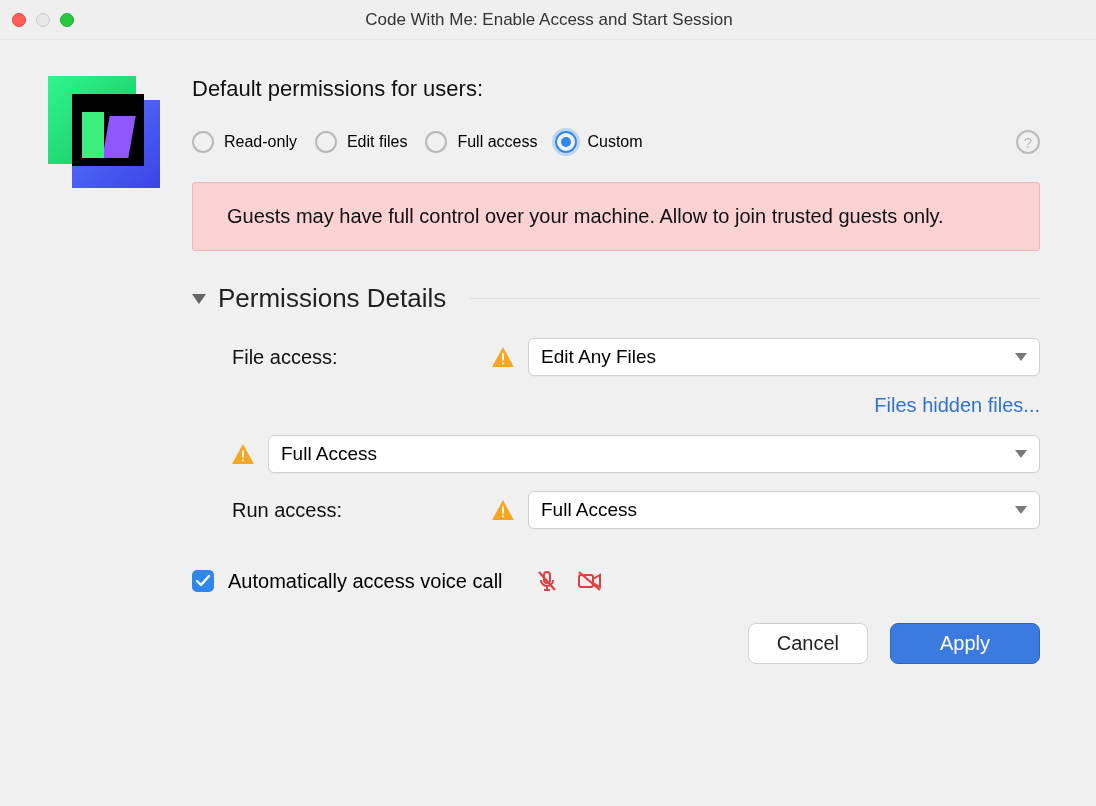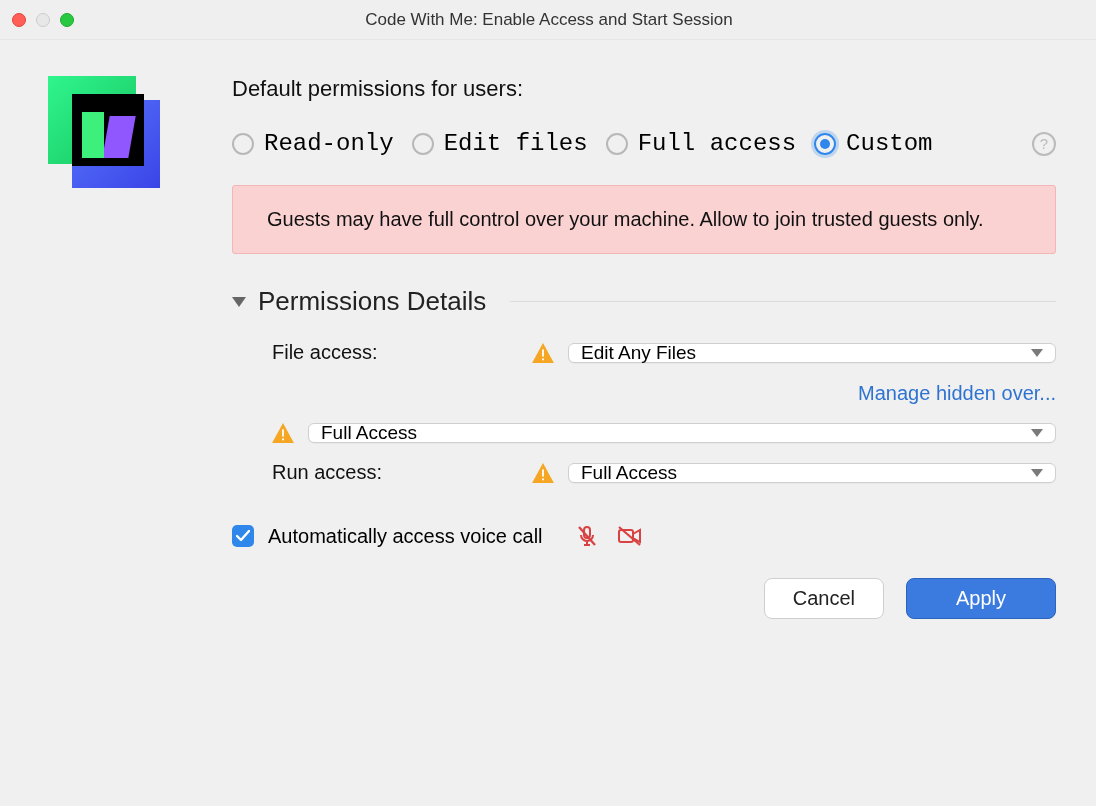--- a/index.html
+++ b/index.html
@@ -4,49 +4,49 @@
   <style>
     *{box-sizing:border-box;margin:0;padding:0;}
     body{font-family:-apple-system,BlinkMacSystemFont,"Helvetica Neue",sans-serif;background:#f0f0f0;width:1096px;height:806px;overflow:hidden;color:#000;}
     .titlebar{height:40px;display:flex;align-items:center;padding:0 12px;background:#efefef;border-bottom:1px solid #e6e6e6;}
     .traffic{display:flex;gap:10px;align-items:center;}
     .traffic span{width:14px;height:14px;border-radius:50%;display:block;}
     .t-close{background:#ff5f57;border:1px solid #e24238;}
     .t-min{background:#e7e7e7;border:1px solid #cccccc;}
     .t-max{background:#28c840;border:1px solid #1eab2f;}
     .title{flex:1;text-align:center;font-size:17px;color:#333;margin-left:-60px;}
-    .content{display:flex;padding:36px 40px 28px 48px;gap:64px;}
+    .content{display:flex;padding:36px 56px 28px 48px;gap:24px;}
     .iconcol{flex:0 0 120px;}
     .appicon{width:112px;height:112px;position:relative;}
     .appicon .g{position:absolute;left:0;top:0;width:88px;height:88px;background:linear-gradient(135deg,#30f58e,#16c45e);}
     .appicon .b{position:absolute;right:0;bottom:0;width:88px;height:88px;background:linear-gradient(135deg,#5a77ff,#3a44e6);}
     .appicon .k{position:absolute;left:24px;top:18px;width:72px;height:72px;background:#000;}
     .appicon .violet{position:absolute;left:58px;top:40px;width:26px;height:42px;background:#9157ff;transform:skewX(-10deg);}
     .appicon .green{position:absolute;left:34px;top:36px;width:22px;height:46px;background:#3df07b;}
     .main{flex:1;min-width:0;}
     h2{font-weight:400;font-size:22px;color:#111;margin-bottom:28px;}
     .radios{display:flex;gap:18px;align-items:center;}
-    .radio{display:flex;align-items:center;gap:10px;font-size:24px;cursor:pointer;font-family:Liberation Mono, monospace;}
+    .radio{display:flex;align-items:center;gap:10px;font-size:16px;cursor:pointer;}
     .rcircle{width:22px;height:22px;border:2px solid #b8b8b8;border-radius:50%;display:flex;align-items:center;justify-content:center;}
     .radio.sel .rcircle{border-color:#2f86eb;box-shadow:0 0 0 3px rgba(47,134,235,.25);}
     .radio.sel .rcircle::after{content:'';width:10px;height:10px;border-radius:50%;background:#2f86eb;}
     .helpicon{width:24px;height:24px;border:2px solid #bbb;border-radius:50%;color:#bbb;display:flex;align-items:center;justify-content:center;font-size:15px;margin-left:auto;}
     .banner{margin-top:28px;background:#fbd2d2;border:1px solid #f3b5b5;border-radius:3px;padding:18px 34px;font-size:20px;line-height:1.55;color:#111;}
     .section{margin-top:32px;}
     .secthead{display:flex;align-items:center;gap:12px;}
     .triangle{width:0;height:0;border-left:7px solid transparent;border-right:7px solid transparent;border-top:10px solid #666;}
     .sectitle{font-size:26px;color:#222;}
     .sectline{height:1px;background:#ddd;flex:1;margin-left:12px;}
     .rows{margin-top:24px;padding-left:40px;display:flex;flex-direction:column;gap:18px;}
     .row{display:flex;align-items:center;gap:0;}
     .rlabel{flex:0 0 260px;font-size:20px;color:#111;}
     .warn{flex:0 0 36px;display:flex;align-items:center;}
     .warn svg{display:block;}
     .selectwrap{flex:1;position:relative;}
-    .selectbox{width:100%;height:20px;border:1px solid #cfcfcf;border-radius:6px;background:#fff;display:flex;align-items:center;padding:0 12px;font-size:19px;box-shadow:0 1px 0 rgba(0,0,0,.03);}
+    .selectbox{width:100%;height:38px;border:1px solid #cfcfcf;border-radius:6px;background:#fff;display:flex;align-items:center;padding:0 12px;font-size:19px;box-shadow:0 1px 0 rgba(0,0,0,.03);}
     .selectbox .chev{margin-left:auto;width:0;height:0;border-left:6px solid transparent;border-right:6px solid transparent;border-top:8px solid #7a7a7a;}
     .linkrow{display:flex;justify-content:flex-end;}
     .link{color:#2f73d0;font-size:20px;}
     .voicecall{margin-top:40px;display:flex;align-items:center;gap:14px;font-size:20px;}
     .cbx{width:22px;height:22px;border-radius:5px;background:#2f86eb;display:flex;align-items:center;justify-content:center;}
     .cbx svg{display:block;}
     .vicons{margin-left:18px;display:flex;gap:18px;}
     .vicons svg{color:#d84242;}
     .buttons{margin-top:30px;display:flex;justify-content:flex-end;gap:22px;}
     .btn{height:41px;border-radius:8px;font-size:20px;padding:0 28px;display:flex;align-items:center;justify-content:center;cursor:pointer;}
@@ -119,21 +119,21 @@
           </div>
           <div class="selectwrap">
             <div class="selectbox">
               <span>Edit Any Files</span>
               <span class="chev"></span>
             </div>
           </div>
         </div>
 
         <div class="row linkrow">
-          <a class="link">Manage hidden over...</a>
+          <a class="link">Files hidden files...</a>
         </div>
 
         <div class="row">
           <div class="warn">
             <svg width="22" height="20" viewBox="0 0 24 22">
                 <path fill="#f5a623" d="M12 0 L24 22 H0 Z"></path>
                 <rect x="11" y="7" width="2" height="8" fill="#fff"></rect>
                 <rect x="11" y="17" width="2" height="2" fill="#fff"></rect>
               </svg>
           </div>

